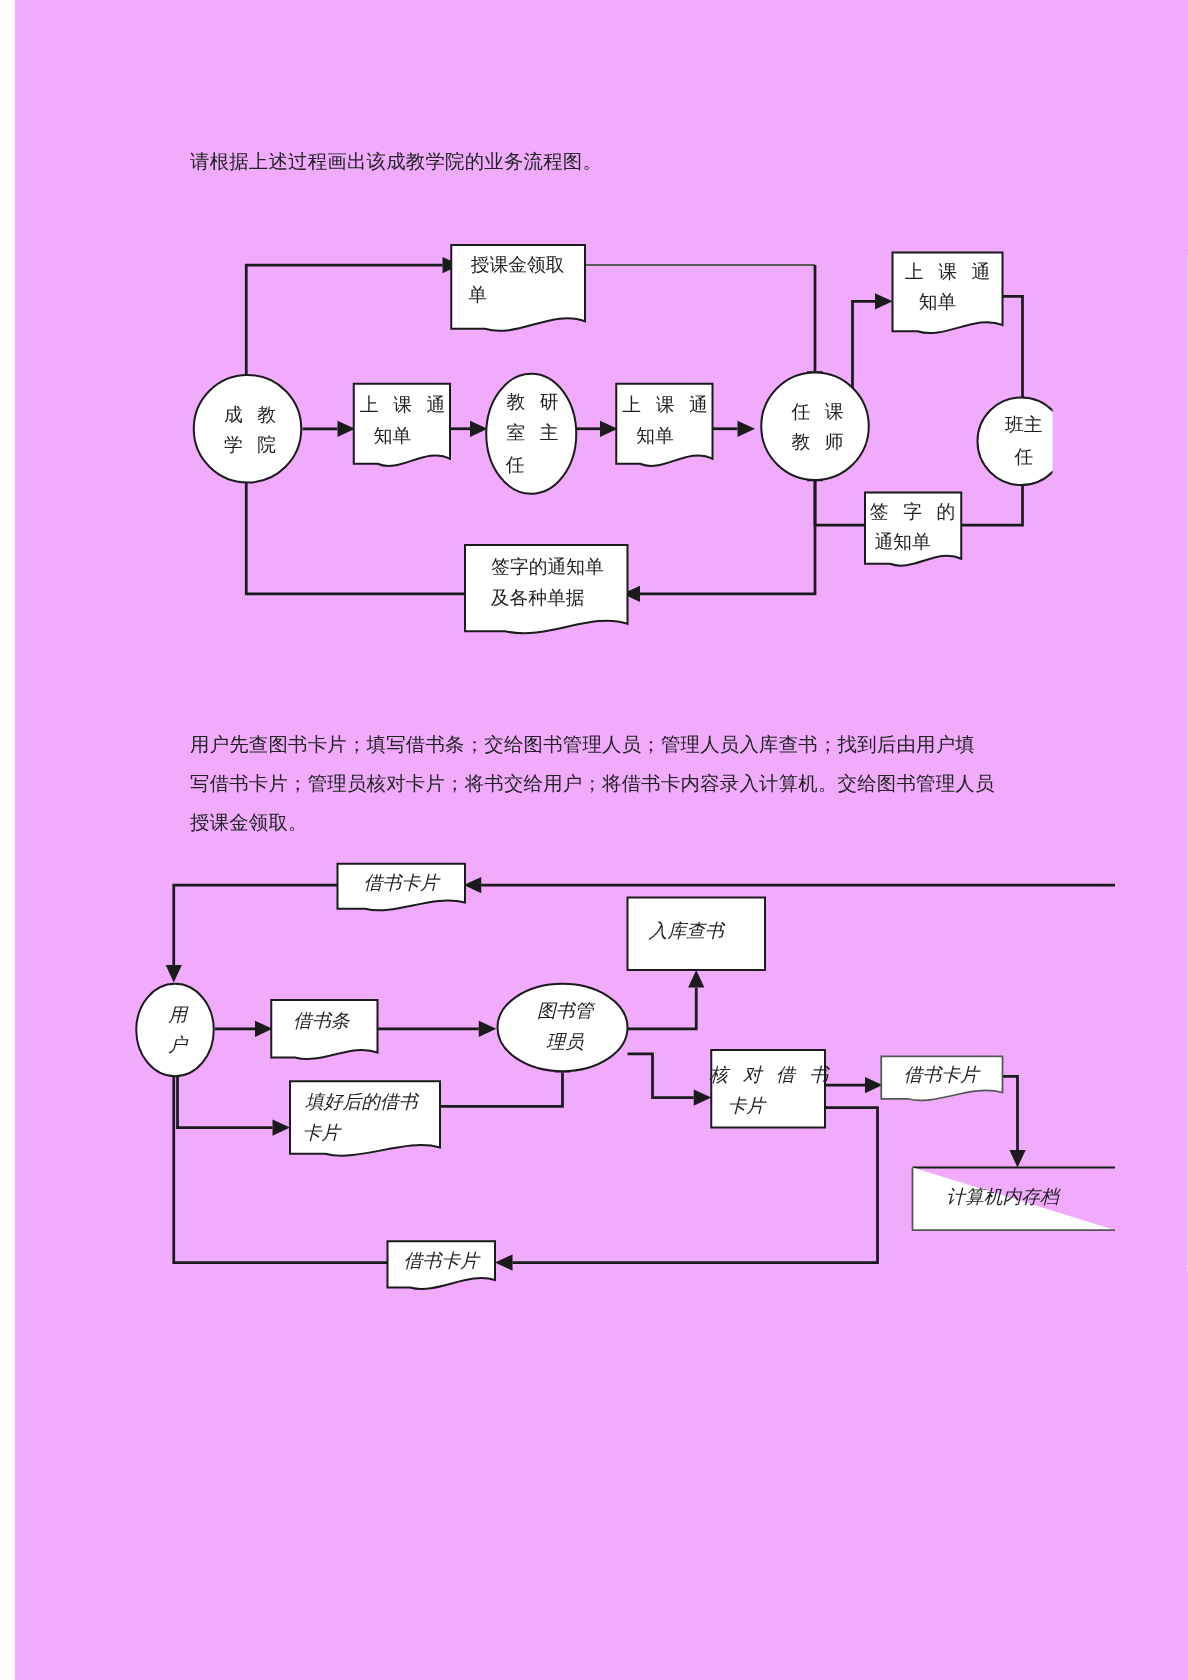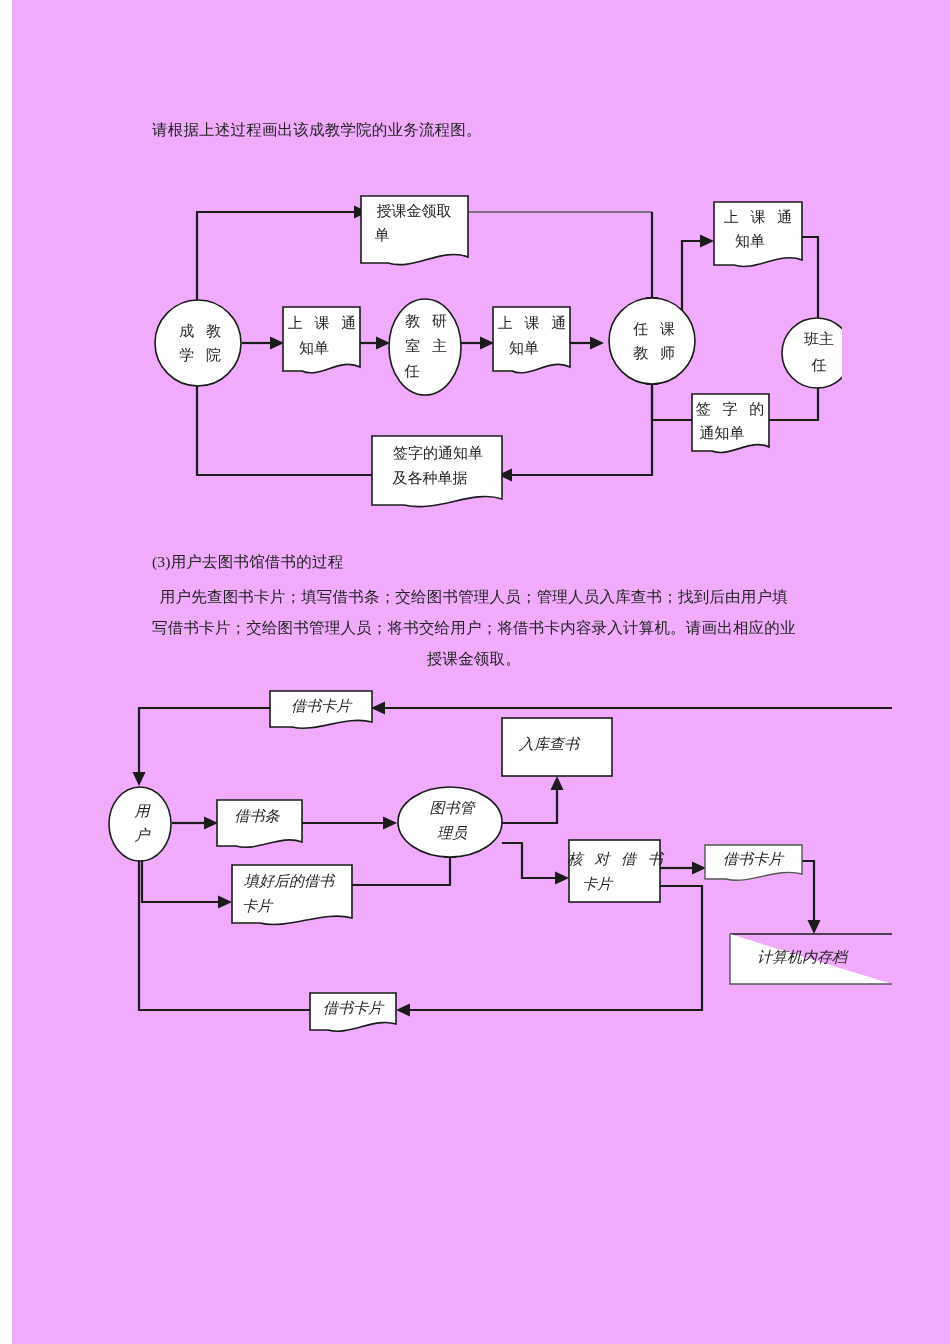--- a/index.html
+++ b/index.html
@@ -30,21 +30,21 @@
     letter-spacing: 0.2px;
     white-space: pre-wrap;
   }
   .para-block {
     position: absolute;
     font-size: 15.5px;
     line-height: 31px;
     color: #222;
     letter-spacing: 0.2px;
   }
-  .para-block div { white-space: nowrap; text-align: center; }
+  .para-block div { white-space: nowrap; }
 
   svg { display: block; }
   .dg { position: absolute; }
 
   .shp { fill: #ffffff; stroke: #1b1b1b; stroke-width: 1.6; }
   .shp-thin { fill: #ffffff; stroke: #555; stroke-width: 1.4; }
   .lnk { stroke: #1b1b1b; stroke-width: 2.2; fill: none; }
   .lnk-thin { stroke: #5a5a5a; stroke-width: 1.5; fill: none; }
   .lbl {
     font-family: "Liberation Serif", "DejaVu Serif", serif;
@@ -139,25 +139,24 @@
       <text class="lbl lbl-sp" x="590" y="226">签 字 的</text>
       <text class="lbl" x="580" y="250">通知单</text>
 
       <path class="shp" d="M230,251 L360,251 L360,314 C330,304 296,328 262,320 L230,320 Z"></path>
       <text class="lbl" x="296" y="270">签字的通知单</text>
       <text class="lbl" x="288" y="295">及各种单据</text>
 
     </svg>
   </div>
 
-  <div class="para" style="left:140px; top:546px;">(3)用户去图书馆借书的过程</div>
 
   <div class="para-block" style="left:140px; top:581px;">
     <div>用户先查图书卡片；填写借书条；交给图书管理人员；管理人员入库查书；找到后由用户填</div>
-    <div>写借书卡片；交给图书管理人员；将书交给用户；将借书卡内容录入计算机。请画出相应的业</div>
+    <div>写借书卡片；管理员核对卡片；将书交给用户；将借书卡内容录入计算机。交给图书管理人员</div>
     <div>授课金领取。</div>
   </div>
 
   <div class="dg" style="left:90px; top:680px; width:790px; height:370px;font-style:italic;">
     <svg width="790" height="370" viewBox="0 0 790 370" xmlns="http://www.w3.org/2000/svg">
 
       <path class="lnk" d="M168,28 L37,28 L37,92"></path>
       <polygon points="30.5,92 37,106 43.5,92" fill="#1b1b1b"></polygon>
 
       <path class="lnk" d="M790,28 L283,28"></path>

